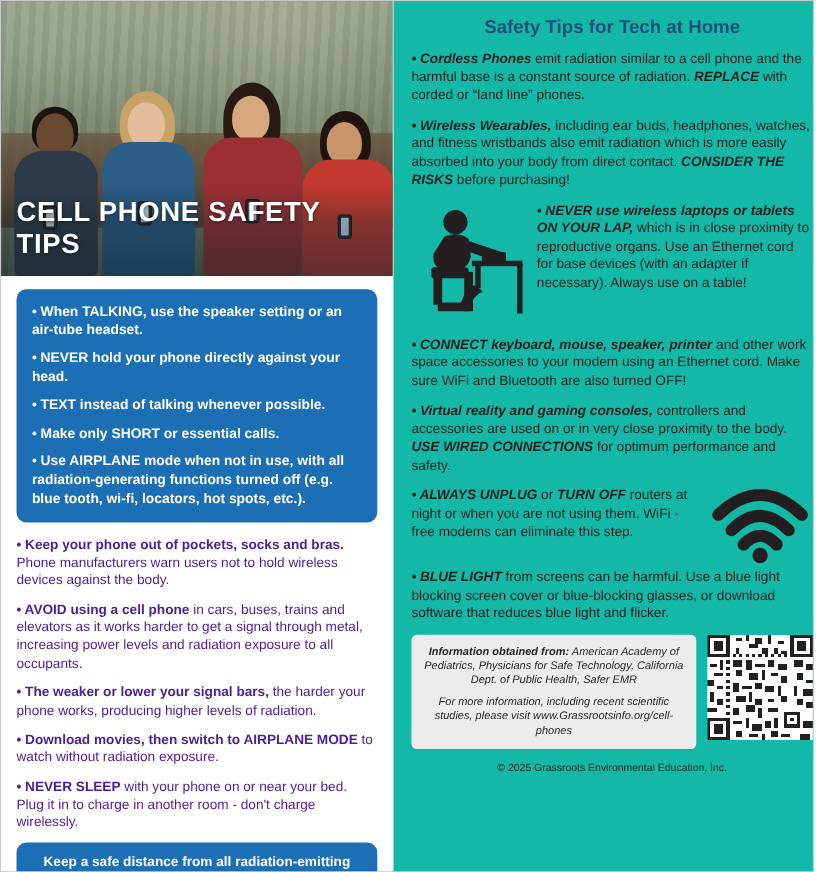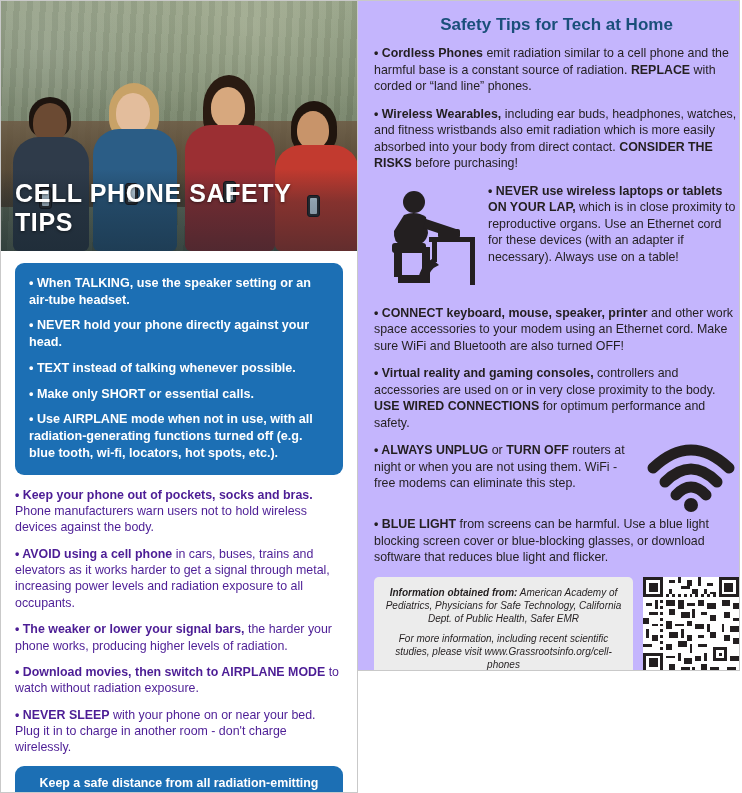--- a/index.html
+++ b/index.html
@@ -143,42 +143,42 @@
   .proximity p {
     margin: 0;
     font-size: 12.4px;
     line-height: 1.33;
     font-weight: bold;
   }
 
   
   .right {
     width: 382px;
-    height: 671px;
+    height: 793px;
     position: relative;
     border: 1px solid #c9c9c9;
     border-left: none;
-    background: #c4b5fd;
+    background: #14b8a6;
     padding: 10px 0 8px 16px;
     overflow: hidden;
   }
   .right h2 {
     margin: 4px 0 10px 0;
     text-align: center;
     font-size: 17px;
     font-weight: bold;
     color: #1a4f7a;
   }
   .right p {
     margin: 0 0 11px 0;
     font-size: 12.4px;
     line-height: 1.33;
     color: #231f20;
   }
-  .right b { font-weight: bold; }
+  .right b { font-weight: bold; font-style: italic; }
 
   .wrap-figure {
     float: left;
     width: 104px;
     height: 116px;
     margin: 2px 10px 4px 0;
   }
   .wrap-wifi {
     float: right;
     width: 92px;
@@ -322,21 +322,21 @@
             <path d="M48 62 l8 0 l0 36 l-8 0 z"></path>
             <rect x="55" y="52" width="46" height="5"></rect>
             <rect x="96" y="55" width="5" height="45"></rect>
             <rect x="58" y="55" width="5" height="22"></rect>
             <path d="M58 74 q-12 6 -14 22 l9 0 q2 -12 12 -16 z"></path>
             <rect x="64" y="44" width="22" height="9" rx="2"></rect>
           </g>
         </svg>
       </span>
       <p>
-        <b>• NEVER use wireless laptops or tablets ON YOUR LAP,</b><span> which is in close proximity to reproductive organs. Use an Ethernet cord for these devices (with an adapter if necessary). Always use on a table!</span>
+        <b>• NEVER use wireless laptops or tablets ON YOUR LAP,</b><span> which is in close proximity to reproductive organs. Use an Ethernet cord for base devices (with an adapter if necessary). Always use on a table!</span>
       </p>
     </div>
 
     <p>
       <b>• CONNECT keyboard, mouse, speaker, printer</b><span> and other work space accessories to your modem using an Ethernet cord. Make sure WiFi and Bluetooth are also turned OFF!</span>
     </p>
 
     <p>
       <b>• Virtual reality and gaming consoles,</b><span> controllers and accessories are used on or in very close proximity to the body. </span><b>USE WIRED CONNECTIONS</b><span> for optimum performance and safety.</span>
     </p>

